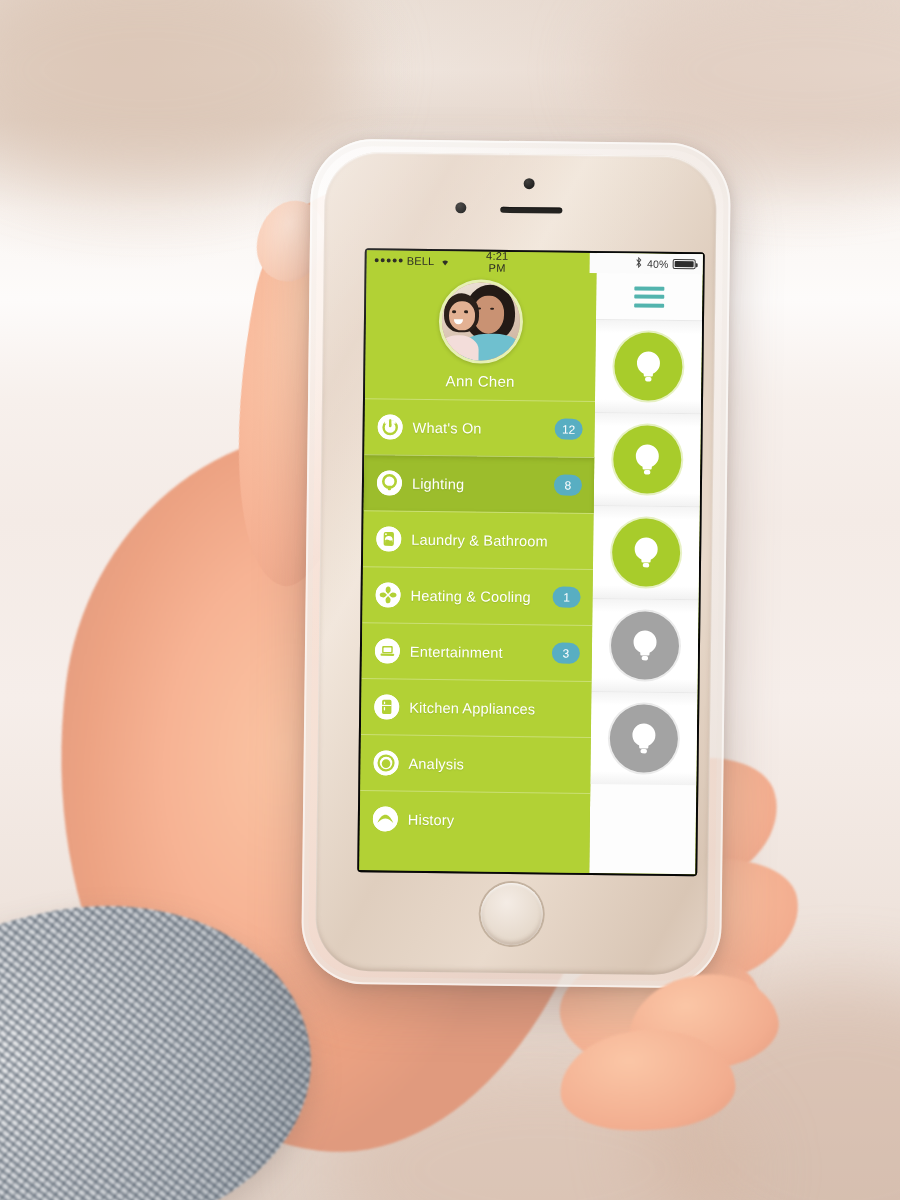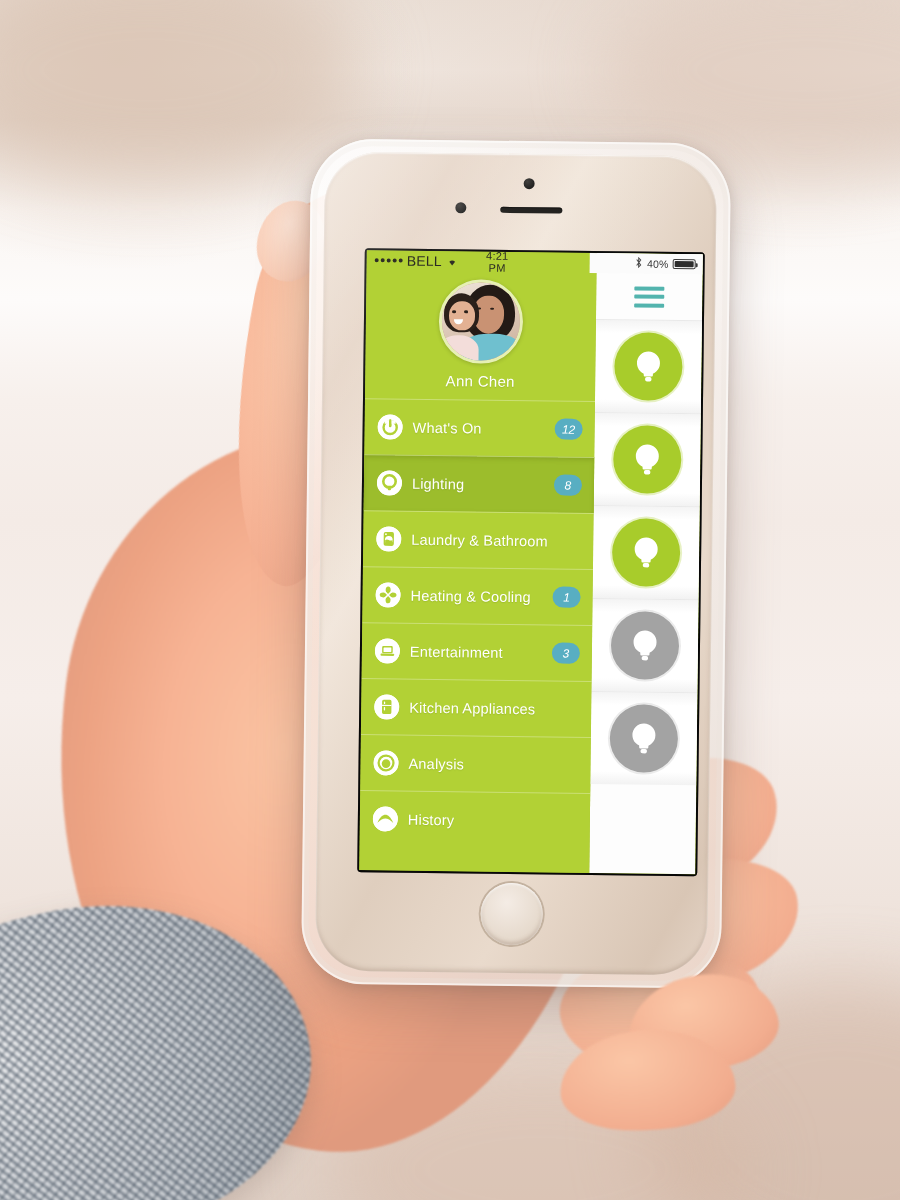--- a/index.html
+++ b/index.html
@@ -221,21 +221,21 @@
     align-items: center;
     gap: 4px;
     padding-left: 8px;
     width: 104px;
   }
   .dots { display: flex; gap: 2px; }
   .dots i {
     width: 4px; height: 4px; border-radius: 50%;
     background: #2f2f26; display: block;
   }
-  .carrier { font-size: 14px; font-weight: 500; text-align: center; }
+  .carrier { font-size: 11px; font-weight: 500; text-align: center; }
   .wifi { width: 13px; height: 10px; position: relative; display:inline-block; }
   .sb-center {
     flex: 1;
     text-align: center;
     font-size: 11px;
     font-weight: 500;
     padding-right: 74px;
   }
   .sb-right {
     width: 106px;
@@ -408,21 +408,20 @@
     border-radius: 11px;
     background: #58aec2;
     color: #ffffff;
     font-size: 12px;
     display: flex;
     align-items: center;
     justify-content: center;
     padding: 0 6px;
     box-sizing: border-box;
     flex: 0 0 auto;
-    font-style: italic;
   }
 
   
   .panel {
     width: 106px;
     background: #fdfdfd;
     position: relative;
     z-index: 5;
     display: flex;
     flex-direction: column;

